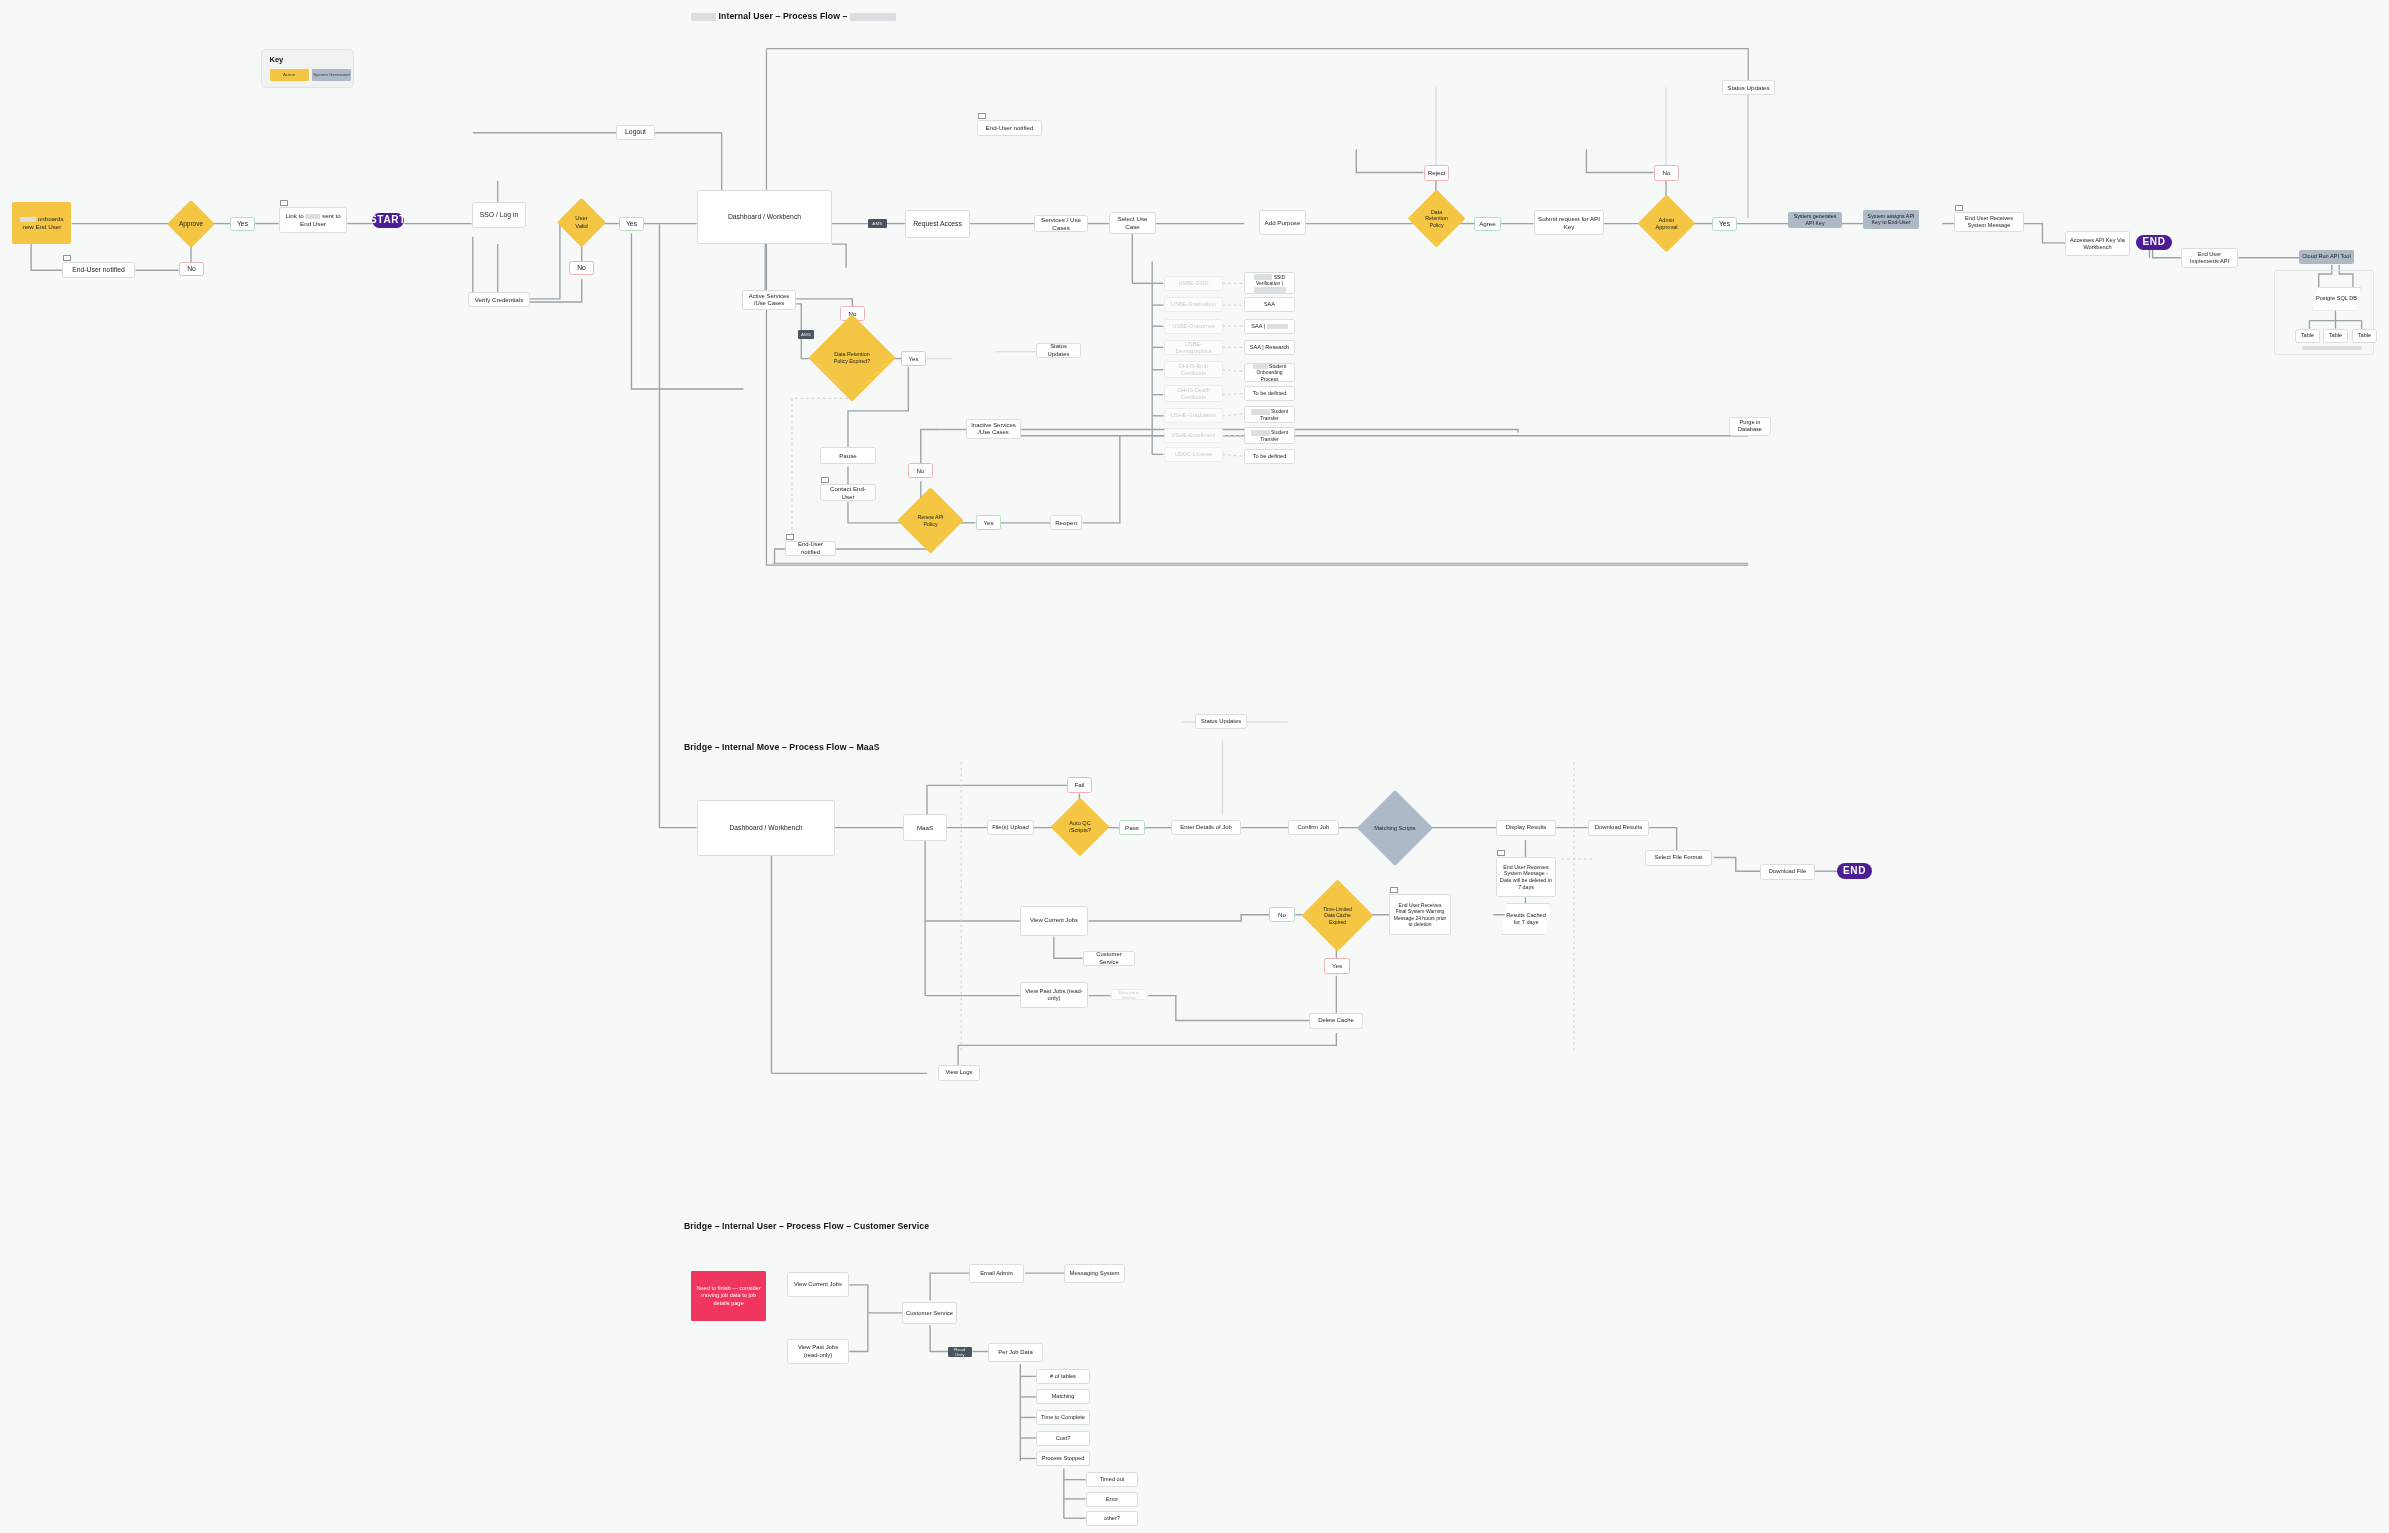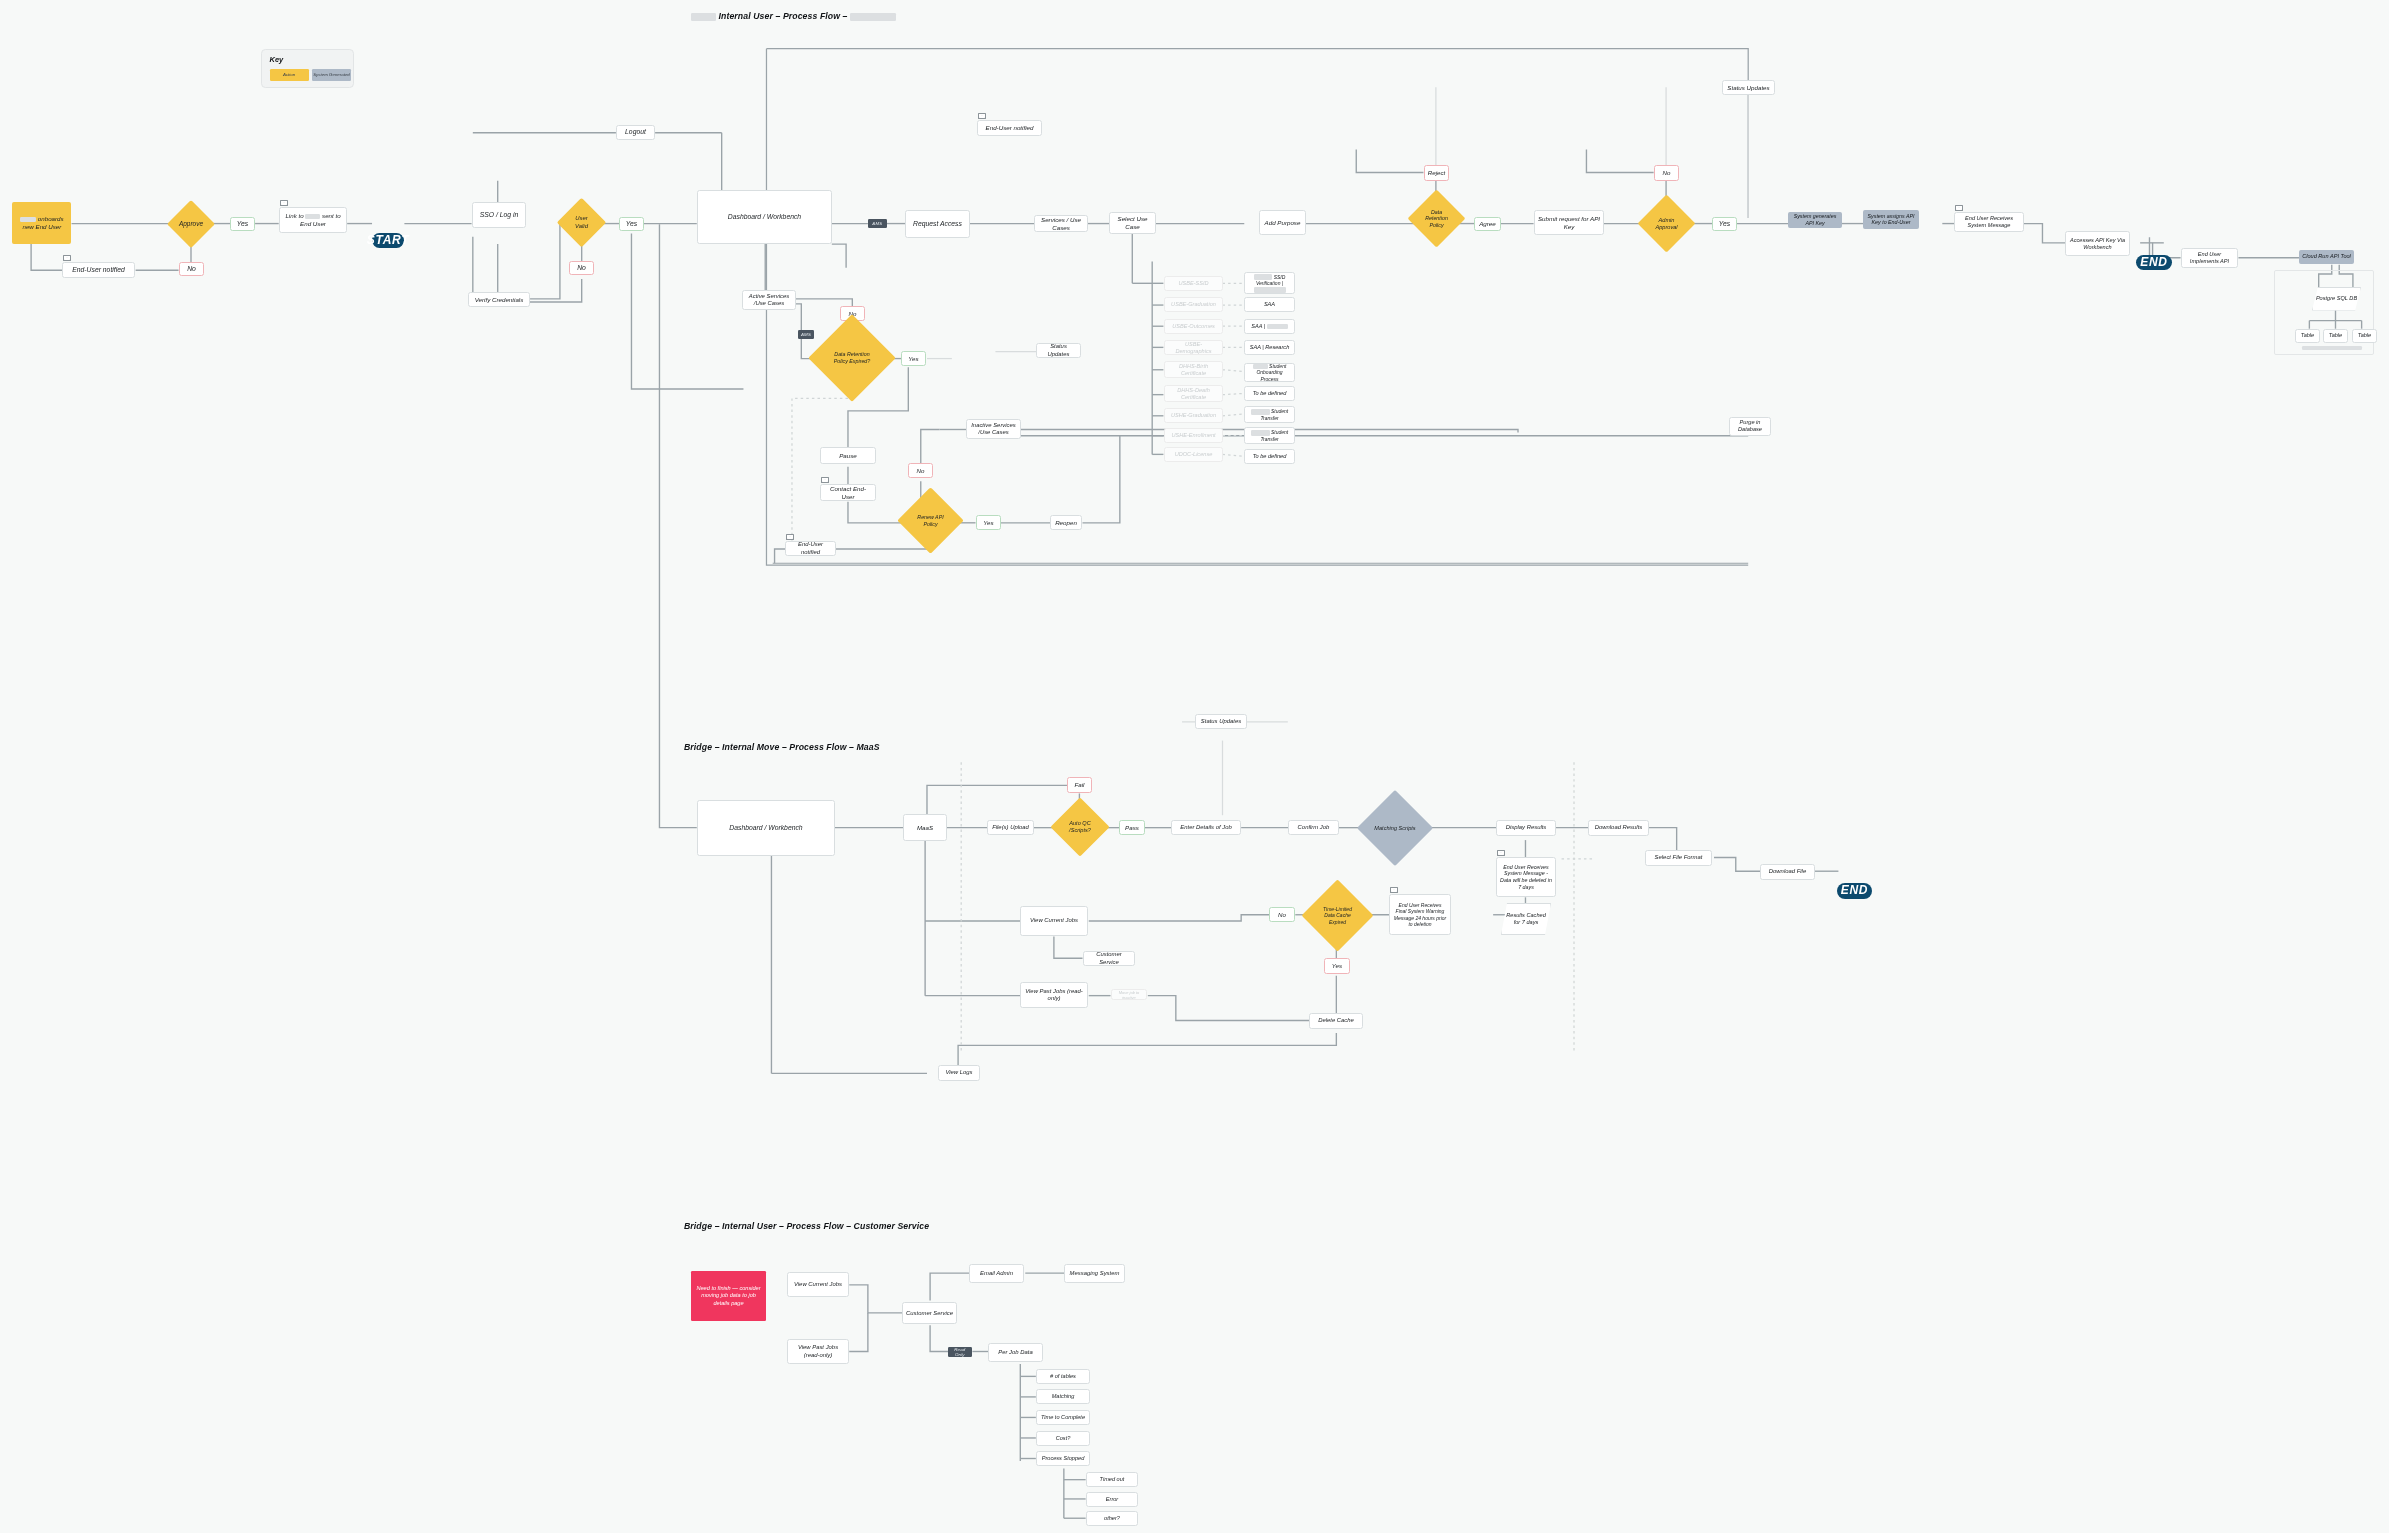--- a/index.html
+++ b/index.html
@@ -5,21 +5,21 @@
   * { box-sizing: border-box; }
   html, body { margin:0; padding:0; }
   body {
     width:2389px; height:1534px;
     background:#f7f9f8;
     font-family:"Liberation Sans", sans-serif;
     position:relative;
     overflow:hidden;
     -webkit-font-smoothing:antialiased;
   }
-  .canvas { position:absolute; inset:0;font-style:italic; }
+  .canvas { position:absolute; inset:0; }
   svg.wires { position:absolute; left:0; top:0; width:2389px; height:1534px; pointer-events:none; }
   svg.wires path, svg.wires line { stroke:#9aa3a8; stroke-width:2.2; fill:none; }
   svg.wires .faint { stroke:#d8dcdd; stroke-width:2; }
   svg.wires .dash { stroke:#d0d5d6; stroke-width:2; stroke-dasharray:4 5; }
   svg.wires .grp { stroke:#9aa3a8; stroke-width:2; fill:none; }
 
   
   .n {
     position:absolute;
     display:flex; align-items:center; justify-content:center;
@@ -29,25 +29,24 @@
     font-size:6.8px;
     padding:1.2px 2.5px;
   }
   .box {
     background:#ffffff;
     border:0.6px solid #d9dee0;
     border-radius:2.5px;
     box-shadow:0 0 0 0 rgba(0,0,0,0);
   }
   .terminator {
-    background:#0c4a6e; color:#ffffff;
+    background:#4c1d95; color:#ffffff;
     border-radius:622px;
     font-weight:bold; letter-spacing:0.7px;
-    font-size:12px;
-    margin-top:20px;
+    font-size:10px;
   }
   .action {
     background:#f5c644; border:none; border-radius:1.9px;
     font-weight:normal;
   }
   .sysgen {
     background:#adb9c7; border:none; border-radius:1.9px;
     color:#14181c;
   }
   .diamond { background:transparent; border:none; }

